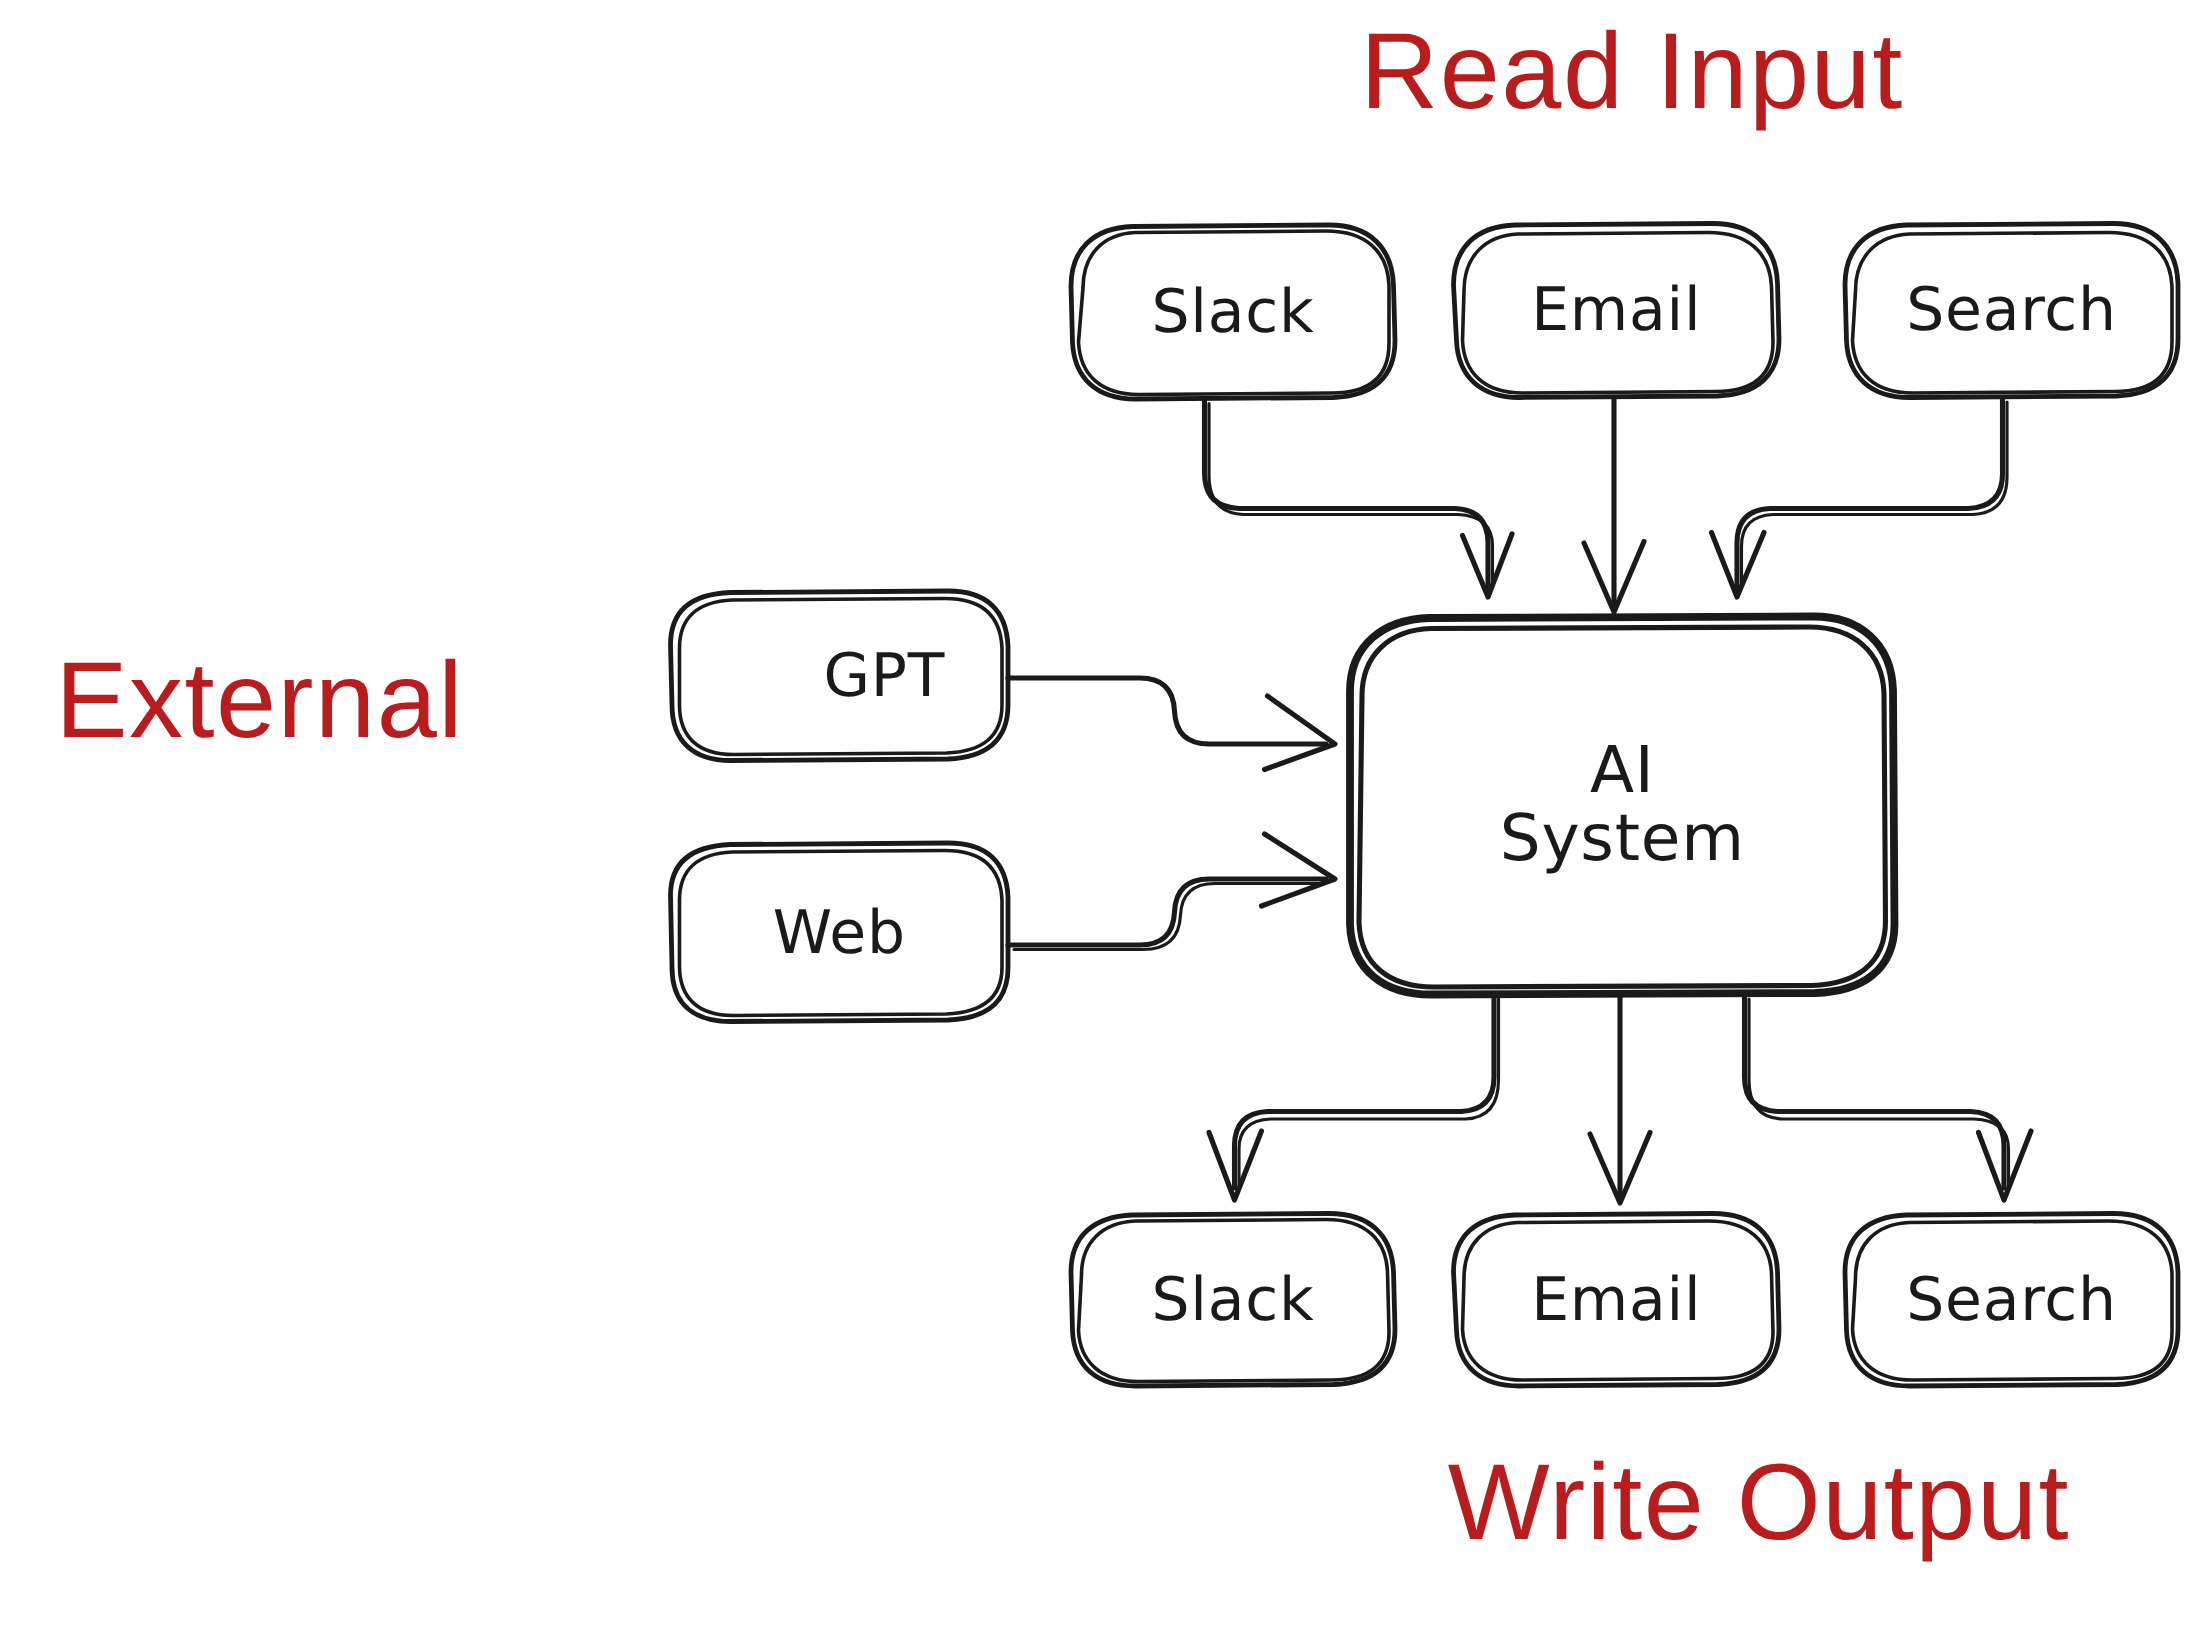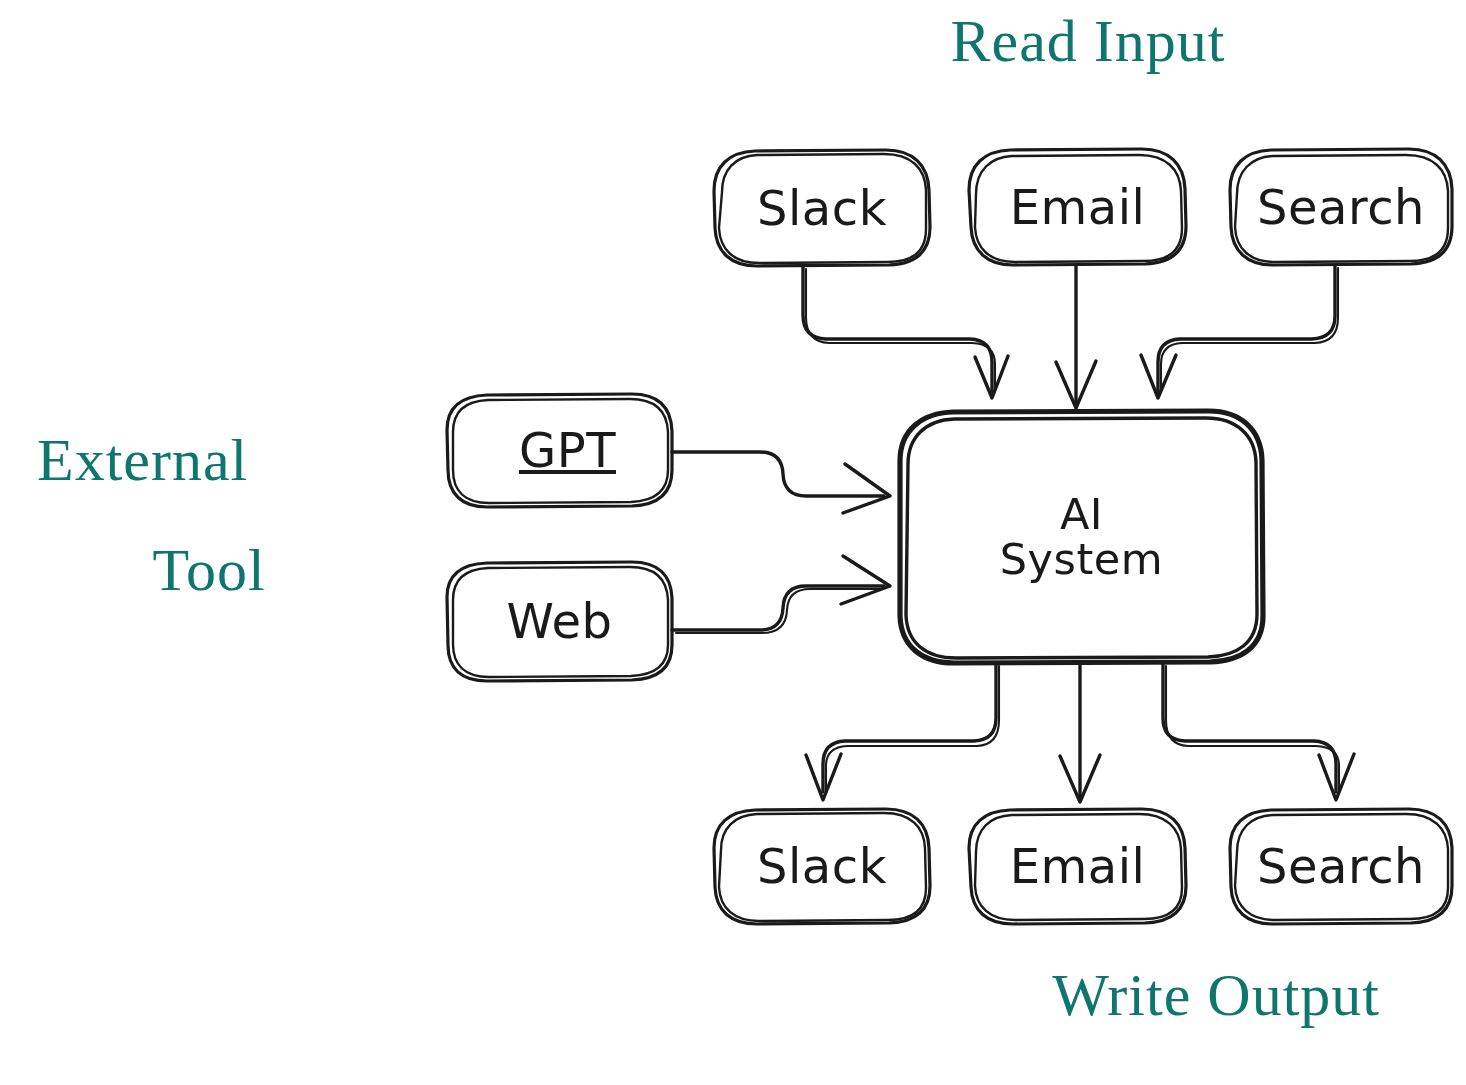--- a/index.html
+++ b/index.html
@@ -31,28 +31,28 @@
     align-items: center;
     justify-content: center;
     color: #1a1a1a;
     font-family: "DejaVu Sans", sans-serif;
     font-weight: 400;
     text-align: center;
     letter-spacing: 0.5px;
     pointer-events: none;
     line-height: 1.05;
   }
-  .node-label.small { font-size: 48px; }
+  .node-label.small { font-size: 40px; }
   .node-label.center { font-size: 43px; }
   .section-title {
     position: absolute;
-    color: #0f766e;
-    font-family: Liberation Serif, serif;
+    color: #b91c1c;
+    font-family: Liberation Sans, sans-serif;
     font-weight: 400;
-    font-size: 60px;
+    font-size: 72px;
     letter-spacing: 1px;
     line-height: 1.18;
     white-space: pre;
     pointer-events: none;
   }
 </style>
 </head>
 <body>
 
 <div id="canvas">
@@ -176,29 +176,28 @@
       <path class="conn" d="M1163,664 L1163,718 Q1163,740 1185,741 L1314,741 Q1336,742 1336,764 L1336,792"></path>
       <path class="conn2" d="M1166,666 L1166,720 Q1166,745 1188,746 L1316,746 Q1339,747 1339,766 L1339,790"></path>
       <path class="head" d="M1319,755 L1336,800 L1354,754"></path>
     </g>
   </svg>
 
   <div class="section-title" style="left:818px; top:6px; width:540px; text-align:center;">Read Input</div>
 
   <div class="section-title" style="left:14px; top:425px; width:390px; text-align:left;margin-left:23px;">External</div>
 
-  <div class="section-title" style="left:14px; top:535px; width:390px; text-align:center;">Tool</div>
 
   <div class="section-title" style="left:760px; top:960px; width:620px; text-align:right;">Write Output</div>
 
   <div class="node-label small" style="left:714px; top:150px; width:216px; height:116px;">Slack</div>
   <div class="node-label small" style="left:969px; top:149px; width:217px; height:116px;">Email</div>
   <div class="node-label small" style="left:1230px; top:149px; width:222px; height:116px;">Search</div>
 
-  <div class="node-label small" style="left:447px; top:394px; width:241px; height:113px;text-decoration:underline;">GPT</div>
+  <div class="node-label small" style="left:469px; top:394px; width:241px; height:113px;">GPT</div>
   <div class="node-label small" style="left:447px; top:562px; width:225px; height:119px;">Web</div>
 
   <div class="node-label center" style="left:900px; top:411px; width:363px; height:252px; flex-direction:column;">
     <span>AI</span>
     <span>System</span>
   </div>
 
   <div class="node-label small" style="left:714px; top:809px; width:216px; height:115px;">Slack</div>
   <div class="node-label small" style="left:969px; top:809px; width:217px; height:115px;">Email</div>
   <div class="node-label small" style="left:1230px; top:809px; width:222px; height:115px;">Search</div>

